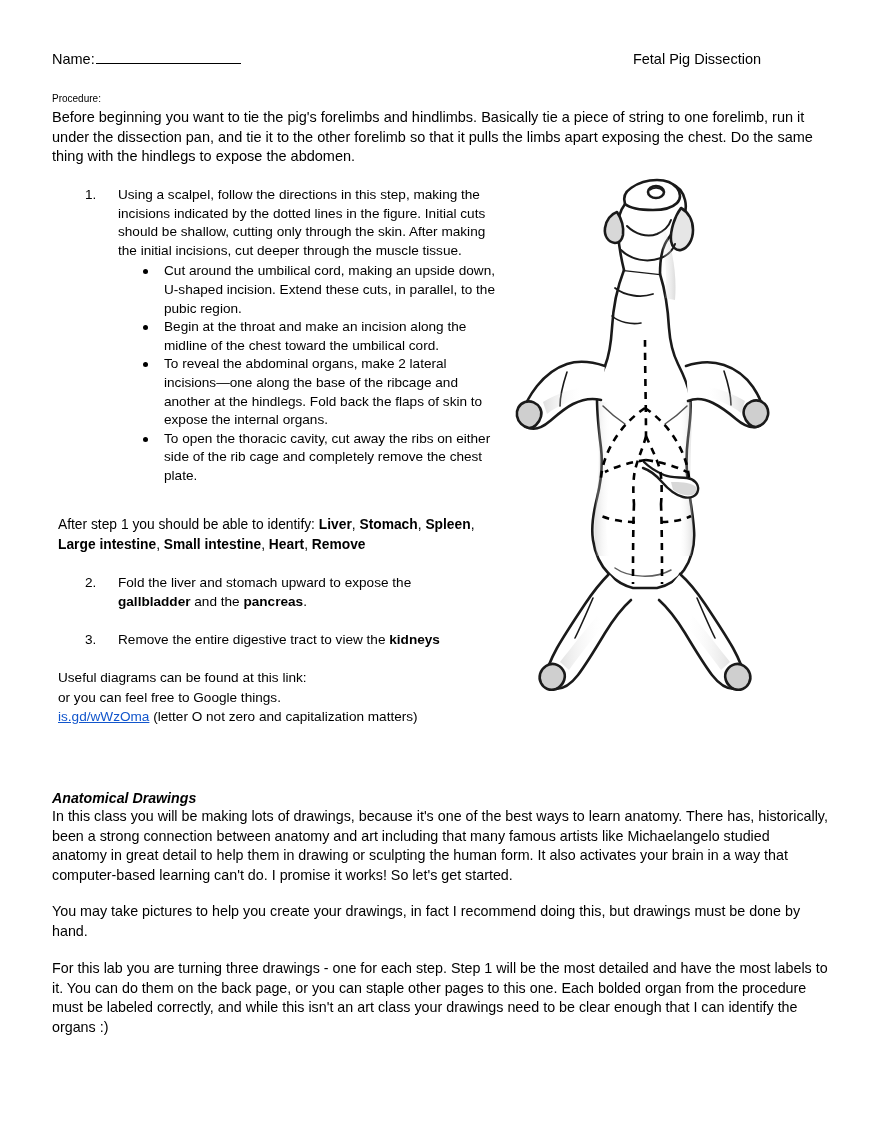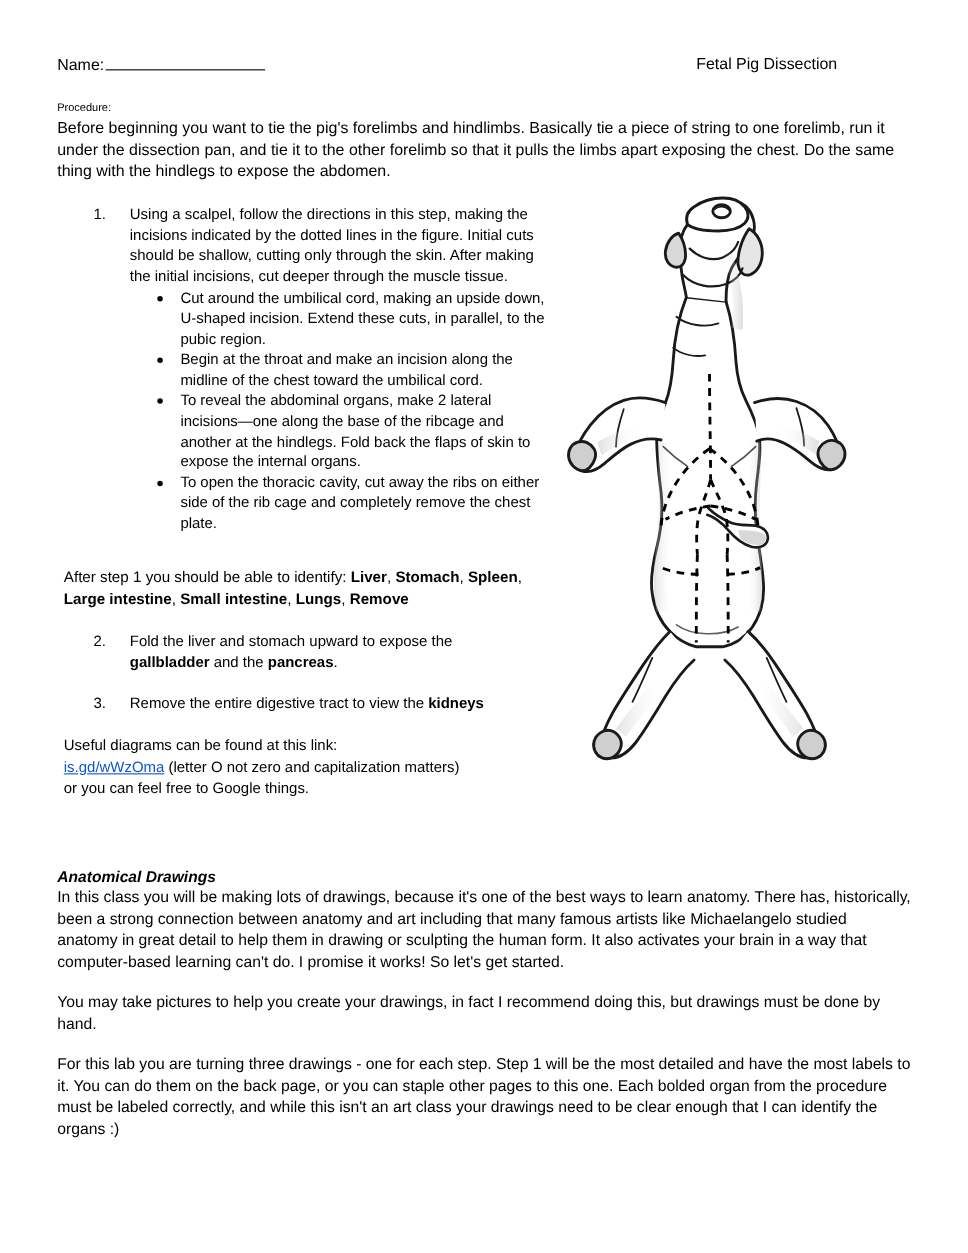--- a/index.html
+++ b/index.html
@@ -249,39 +249,39 @@
         </li>
         <li class="sub-item">
           <span class="sub-bullet"></span>
           <span>To open the thoracic cavity, cut away the ribs on either side of the rib cage and completely remove the chest plate.</span>
         </li>
       </ul>
     </div>
   </div>
 
   <div class="after-step">
-    <span>After step 1 you should be able to identify: </span><b>Liver</b>, <b>Stomach</b>, <b>Spleen</b>, <b>Large intestine</b>, <b>Small intestine</b>, <b>Lungs</b>, <b>Remove</b>
+    <span>After step 1 you should be able to identify: </span><b>Liver</b>, <b>Stomach</b>, <b>Spleen</b>, <b>Large intestine</b>, <b>Small intestine</b>, <b>Heart</b>, <b>Remove</b>
   </div>
 
   <div class="step2">
     <div class="step-row">
       <span class="step-marker">2.</span><span>Fold the liver and stomach upward to expose the </span><b>gallbladder</b><span> and the </span><b>pancreas</b><span>.</span>
     </div>
   </div>
 
   <div class="step3">
     <div class="step-row">
       <span class="step-marker">3.</span><span>Remove the entire digestive tract to view the </span><b>kidneys</b>
     </div>
   </div>
 
   <div class="link-block">
     <div>Useful diagrams can be found at this link:</div>
+    <div>or you can feel free to Google things.</div>
     <div><a class="doc-link" href="#">is.gd/wWzOma</a><span> (letter O not zero and capitalization matters)</span></div>
-    <div>or you can feel free to Google things.</div>
   </div>
 
   <div class="anat-head">Anatomical Drawings</div>
   <div class="anat-p1">In this class you will be making lots of drawings, because it's one of the best ways to learn anatomy.  There has, historically, been a strong connection between anatomy and art including that many famous artists like Michaelangelo studied anatomy in great detail to help them in drawing or sculpting the human form.  It also activates your brain in a way that computer-based learning can't do.  I promise it works!  So let's get started.</div>
   <div class="anat-p2">You may take pictures to help you create your drawings, in fact I recommend doing this, but drawings must be done by hand.</div>
   <div class="anat-p3">For this lab you are turning three drawings - one for each step.  Step 1 will be the most detailed and have the most labels to it.  You can do them on the back page, or you can staple other pages to this one.  Each bolded organ from the procedure must be labeled correctly, and while this isn't an art class your drawings need to be clear enough that I can identify the organs :)</div>
 
   <div class="pig-figure">
     <svg viewBox="0 0 280 545" xmlns="http://www.w3.org/2000/svg">
       <defs>

